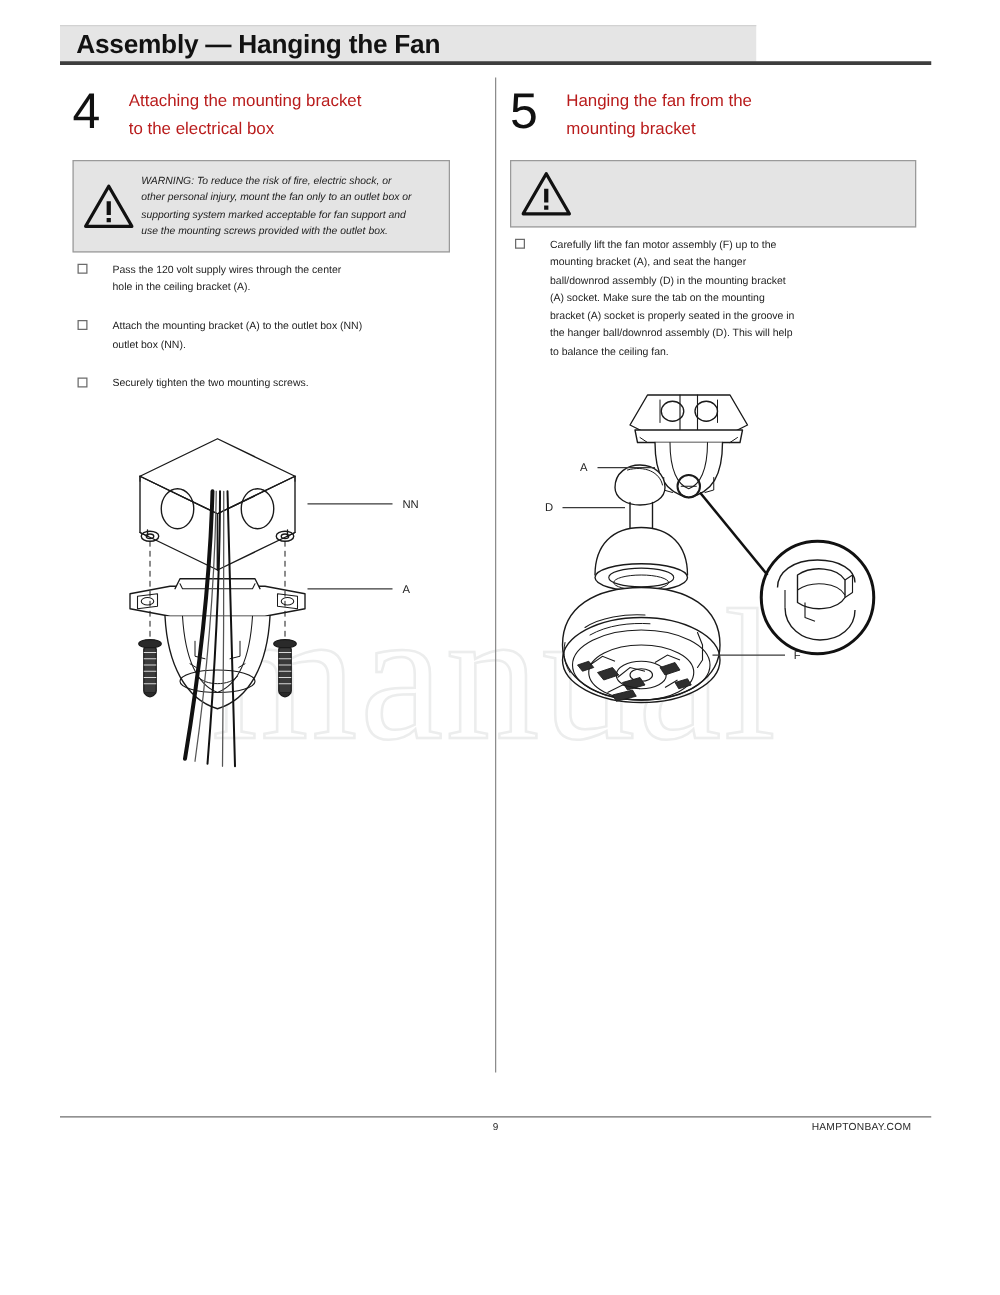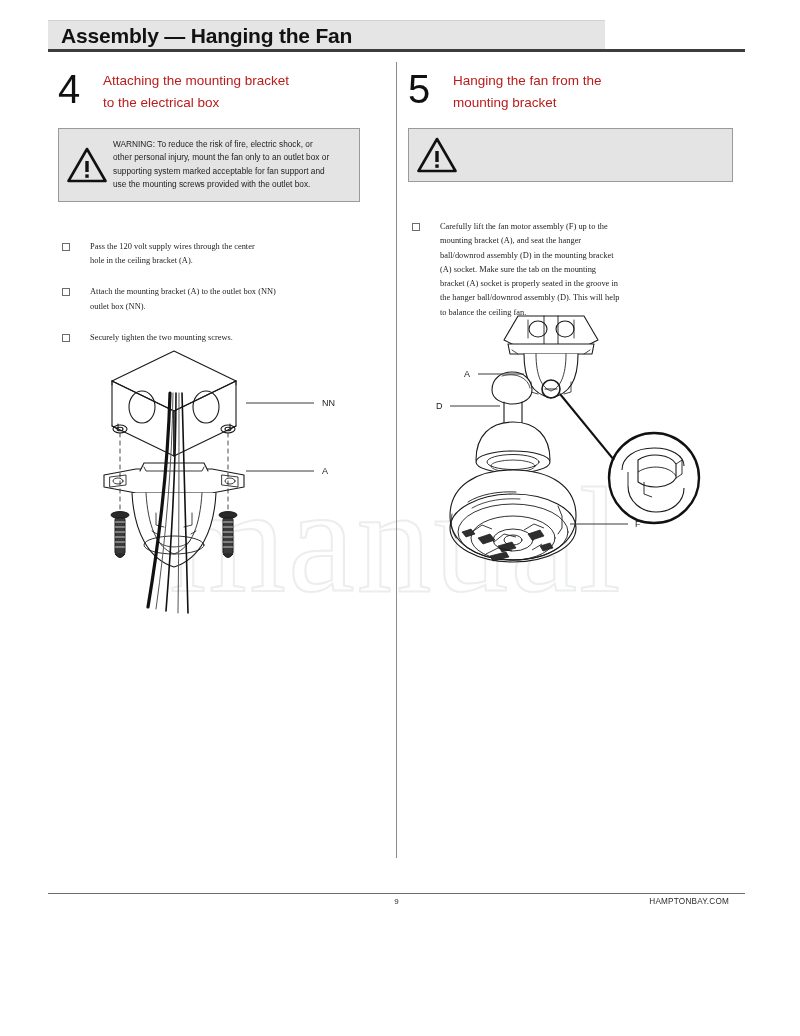--- a/index.html
+++ b/index.html
@@ -134,26 +134,25 @@
     top: 50%;
     transform: translateY(-50%);
     width: 40px;
     height: 36px;
   }
   .warn-text {
     font-size: 8.3px;
     line-height: 13.4px;
     color: #1d1d1d;
   }
-  .warn-text span { display: block; }
+  .warn-text span { display: block; font-style: italic; }
 
   
   .bullets {
-    margin-top: 38px;
-    font-family: Liberation Serif, serif;
+    margin-top: 6px;
   }
   .bullet-item {
     position: relative;
     padding-left: 32px;
     margin-bottom: 17px;
   }
   .bullet-box {
     position: absolute;
     left: 4px;
     top: 3px;

